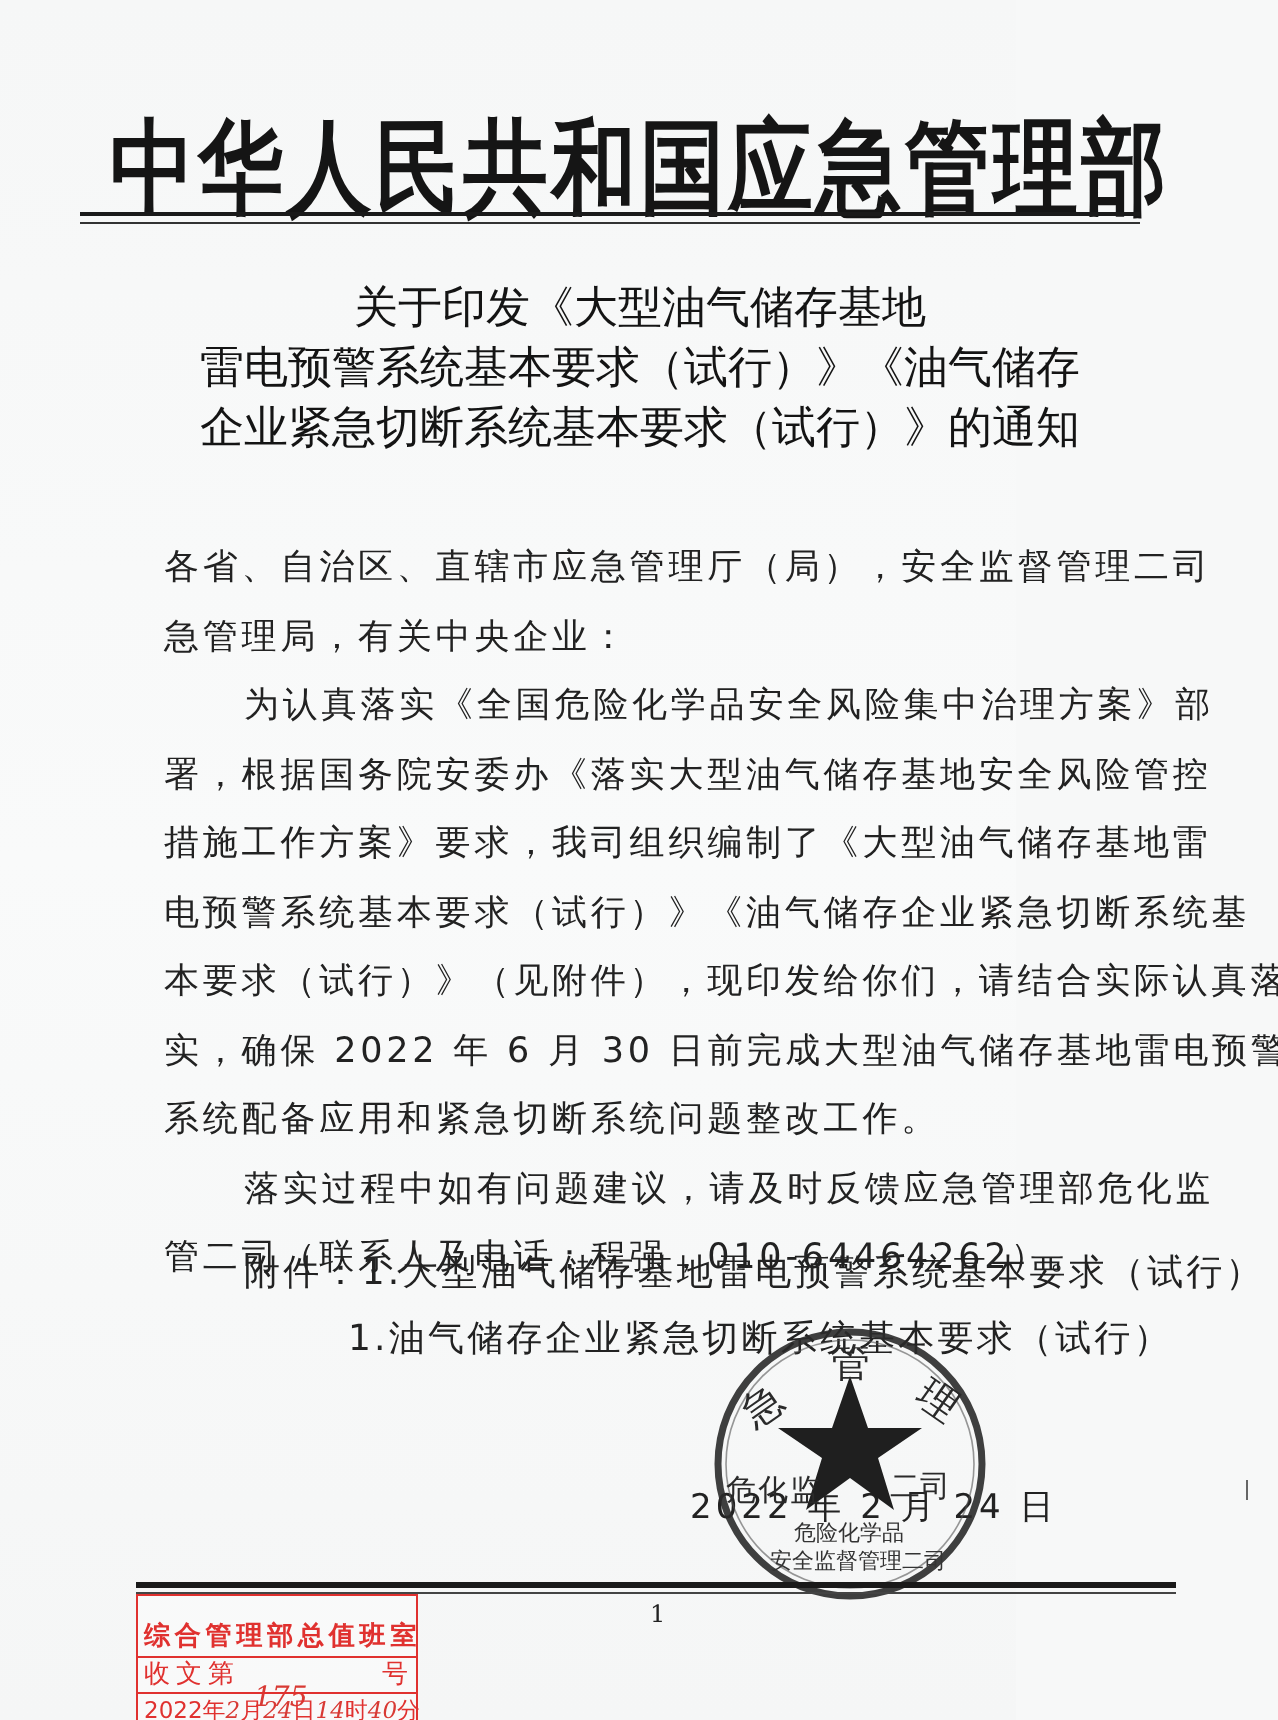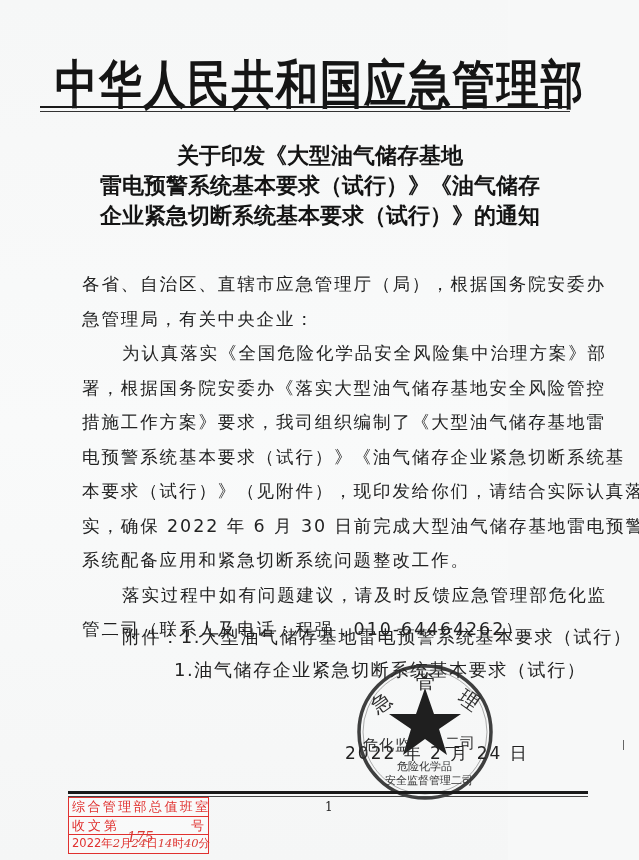--- a/index.html
+++ b/index.html
@@ -52,21 +52,21 @@
       height: 1px;
       background: #333;
     }
     .title {
       position: absolute;
       left: 40px;
       top: 140px;
       width: 560px;
       text-align: center;
       font-family: "DejaVu Serif", "Liberation Serif", serif;
-      font-weight: bold;
+      font-weight: normal;
       font-size: 22px;
       line-height: 30px;
       color: #141414;
     }
     .title div { white-space: nowrap; }
     .body {
       position: absolute;
       left: 82px;
       top: 267px;
       width: 480px;
@@ -143,21 +143,21 @@
     }
     .receipt .row {
       height: 17.5px;
       line-height: 17.5px;
       font-size: 13px;
       white-space: nowrap;
       padding: 0 3px;
       position: relative;
     }
     .receipt .row + .row { border-top: 1.5px solid #e0312f; }
-    .receipt .r1 { letter-spacing: 2.4px; font-weight: normal; }
+    .receipt .r1 { letter-spacing: 2.4px; font-weight: bold; margin-top: 12px; }
     .receipt .hand {
       font-family: "DejaVu Serif", "Liberation Serif", serif;
       font-style: italic;
       color: #d83a34;
     }
     .receipt .num { position: absolute; left: 58px; top: 12px; font-size: 14px; }
     .receipt .hao { position: absolute; right: 4px; top: 0; }
     .receipt .r3 { font-size: 11.5px; letter-spacing: 0; }
     .artifact {
       position: absolute;
@@ -177,21 +177,21 @@
   <div class="rule-top"></div>
   <div class="rule-top2"></div>
 
   <div class="title">
     <div>关于印发《大型油气储存基地</div>
     <div>雷电预警系统基本要求（试行）》《油气储存</div>
     <div>企业紧急切断系统基本要求（试行）》的通知</div>
   </div>
 
   <div class="body">
-    <div class="line">各省、自治区、直辖市应急管理厅（局），根据国务院安委办</div>
+    <div class="line">各省、自治区、直辖市应急管理厅（局），安全监督管理二司</div>
     <div class="line">急管理局，有关中央企业：</div>
     <div class="line indent">为认真落实《全国危险化学品安全风险集中治理方案》部</div>
     <div class="line">署，根据国务院安委办《落实大型油气储存基地安全风险管控</div>
     <div class="line">措施工作方案》要求，我司组织编制了《大型油气储存基地雷</div>
     <div class="line">电预警系统基本要求（试行）》《油气储存企业紧急切断系统基</div>
     <div class="line">本要求（试行）》（见附件），现印发给你们，请结合实际认真落</div>
     <div class="line">实，确保 2022 年 6 月 30 日前完成大型油气储存基地雷电预警</div>
     <div class="line">系统配备应用和紧急切断系统问题整改工作。</div>
     <div class="line indent">落实过程中如有问题建议，请及时反馈应急管理部危化监</div>
     <div class="line">管二司（联系人及电话：程强，010-64464262）。</div>

